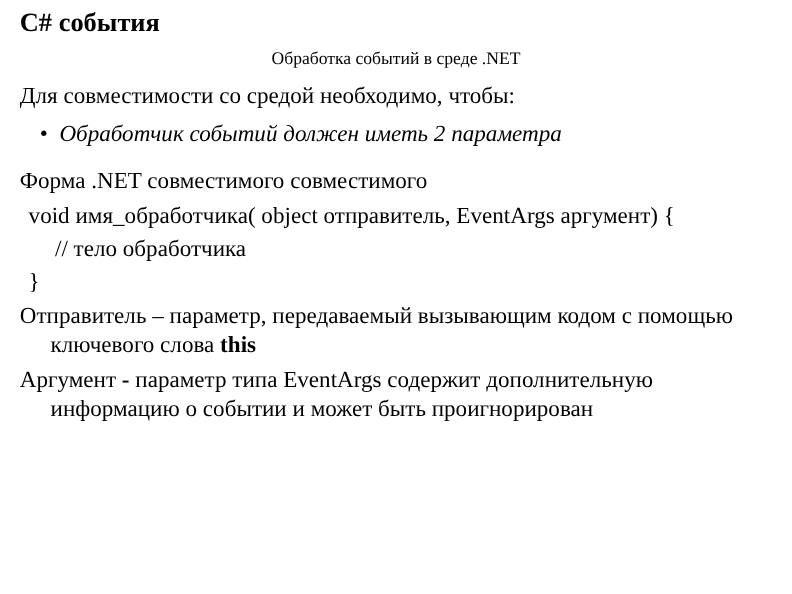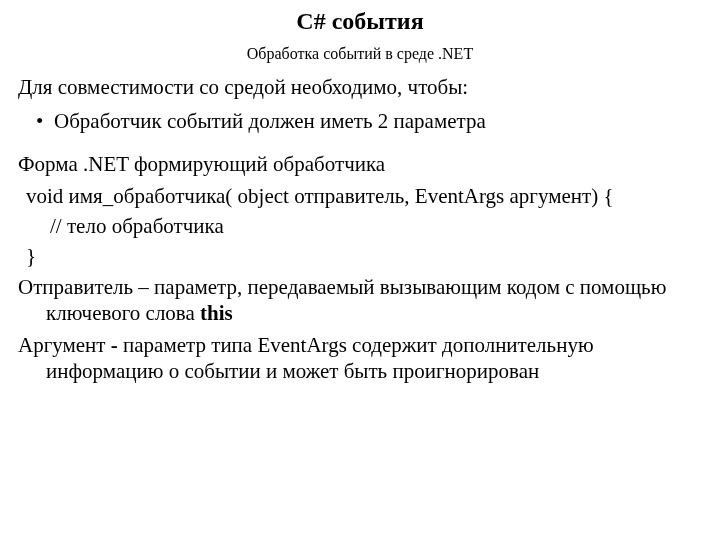--- a/index.html
+++ b/index.html
@@ -11,36 +11,37 @@
       width: 720px;
       height: 540px;
       background: #ffffff;
       font-family: "Times New Roman", Times, serif;
       color: #000000;
       padding: 6px 18px 10px 18px;
       font-size: 21px;
       line-height: 1.25;
     }
     .title {
-      text-align: center;
+      text-align: left;
       font-weight: bold;
       font-size: 24px;
       margin-bottom: 8px;
     }
     .subtitle {
       text-align: center;
       font-size: 16px;
       margin-bottom: 10px;
     }
     .lead {
       margin-bottom: 8px;
     }
     ul.bullets {
       list-style: none;
       margin-bottom: 16px;
+      font-style: italic;
     }
     ul.bullets li {
       padding-left: 28px;
       text-indent: -18px;
       margin-left: 8px;
       margin-bottom: 6px;
     }
     ul.bullets li::before {
       content: "•";
       display: inline-block;
@@ -77,21 +78,21 @@
 <body>
 
 <div class="title">C#    события</div>
 <div class="subtitle">Обработка событий в среде .NET</div>
 <div class="lead">Для совместимости со средой необходимо, чтобы:</div>
 
 <ul class="bullets">
   <li>Обработчик событий должен иметь 2 параметра</li>
 </ul>
 
-<div class="para">Форма .NET формирующий обработчика</div>
+<div class="para">Форма .NET совместимого совместимого</div>
 
 <div class="code-line indent1"> void имя_обработчика( object отправитель, EventArgs аргумент) {</div>
 <div class="code-line indent2">// тело обработчика</div>
 <div class="code-line indent-close">}</div>
 
 <div class="hang">
   <span>Отправитель – параметр, передаваемый вызывающим кодом с помощью ключевого слова </span><b>this</b>
 </div>
 
 <div class="hang">

